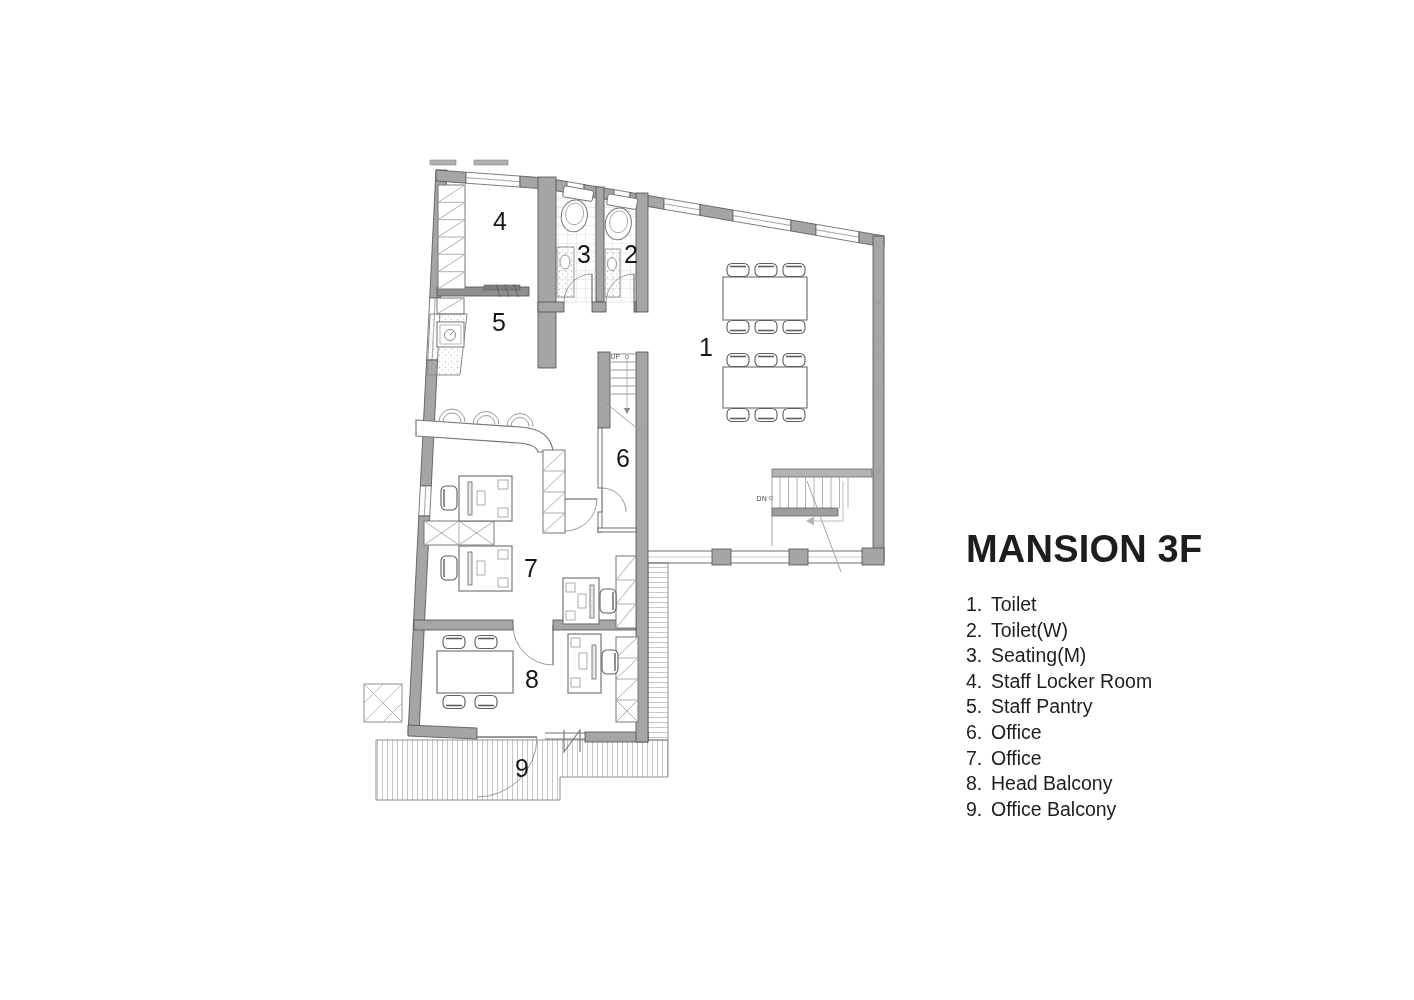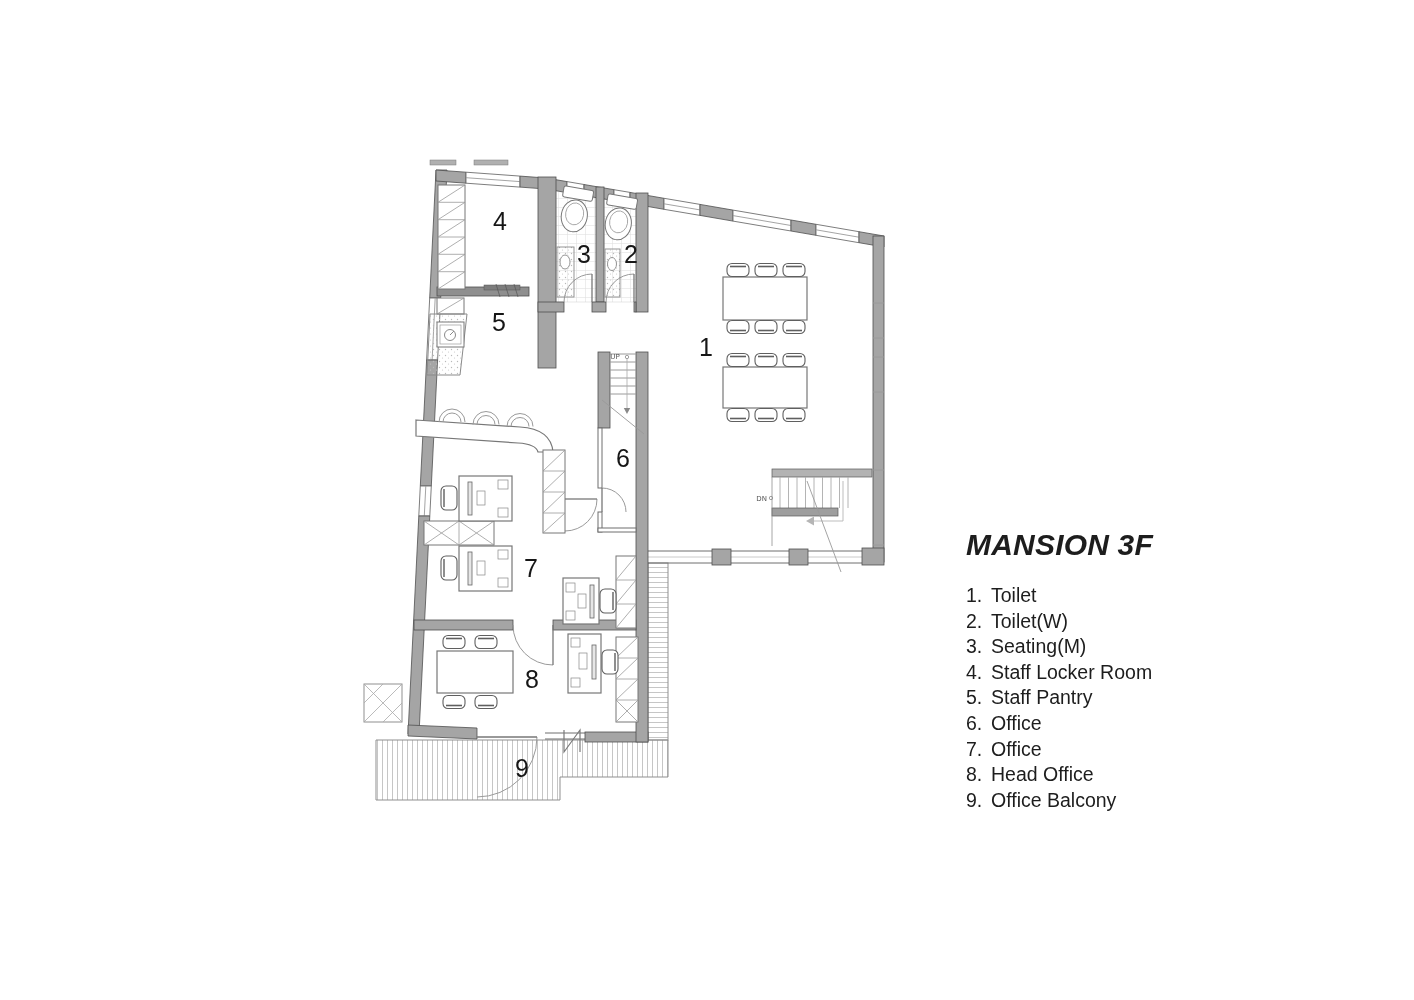--- a/index.html
+++ b/index.html
@@ -10,21 +10,21 @@
   .win{fill:#ffffff;stroke:#6e6e6e;stroke-width:.9;}
   .iw{fill:#ffffff;stroke:#6e6e6e;stroke-width:1;}
   .f{fill:#ffffff;stroke:#777;stroke-width:1.2;}
   .f1{fill:#ffffff;stroke:#777;stroke-width:1;}
   .tn{stroke:#9a9a9a;stroke-width:.9;fill:none;}
   .dr{stroke:#9a9a9a;stroke-width:1;fill:none;}
   .sh{stroke:#9a9a9a;stroke-width:.8;}
   .rn{font-family:"Liberation Sans",sans-serif;font-size:25px;font-weight:500;fill:#161616;text-anchor:middle;}
   .tt{font-family:"DejaVu Sans",sans-serif;font-size:7px;fill:#555;}
   .legend{position:absolute;left:966px;top:528px;color:#1d1d1d;}
-  .legend-title{font-size:30px;font-weight:700;letter-spacing:.2px;font-style:italic;}
+  .legend-title{font-size:38px;font-weight:700;letter-spacing:.2px;}
   .legend-items{margin-top:21px;}
   .legend-row{display:flex;font-size:19.5px;line-height:25.6px;}
   .legend-row .num{width:25px;flex:0 0 25px;}
 </style>
 </head>
 <body>
 
 <svg id="plan" width="1414" height="1000" viewBox="0 0 1414 1000">
   <defs>
     <pattern id="tile" width="9" height="9" patternUnits="userSpaceOnUse">
@@ -334,20 +334,20 @@
     <div class="legend-row">
         <span class="num">6.</span>
         <span class="lbl">Office</span>
       </div>
     <div class="legend-row">
         <span class="num">7.</span>
         <span class="lbl">Office</span>
       </div>
     <div class="legend-row">
         <span class="num">8.</span>
-        <span class="lbl">Head Office</span>
+        <span class="lbl">Head Balcony</span>
       </div>
     <div class="legend-row">
         <span class="num">9.</span>
         <span class="lbl">Office Balcony</span>
       </div>
   </div>
 </div>
 
 </body></html>

